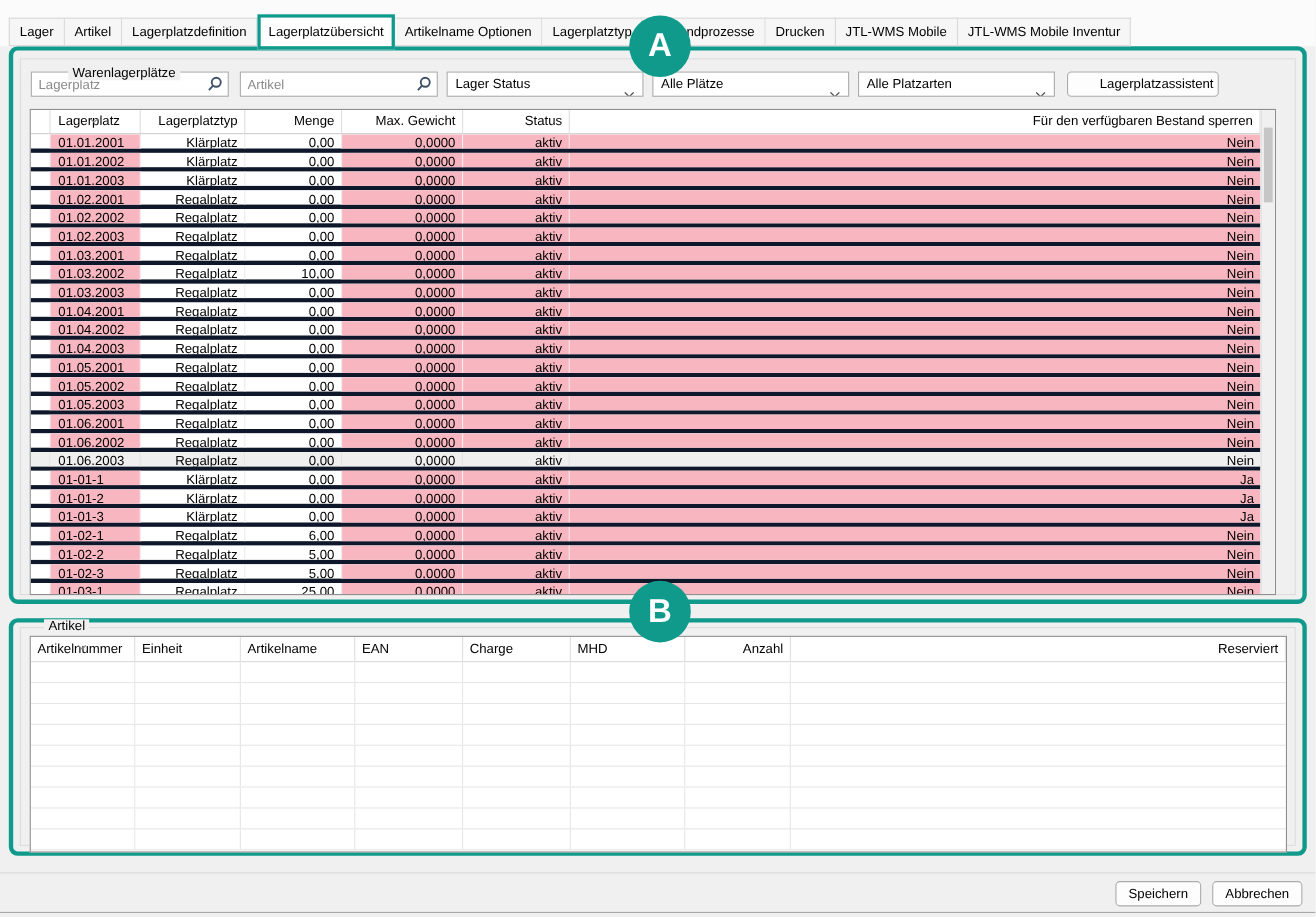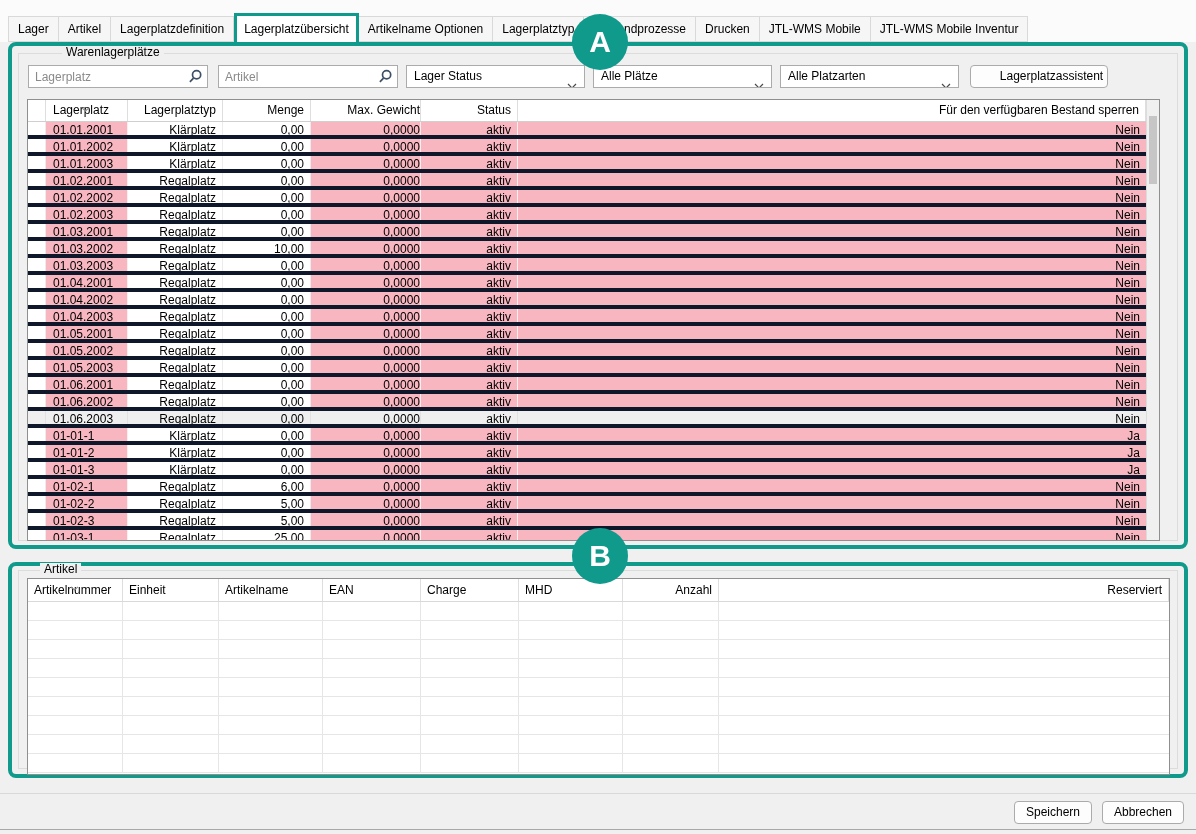--- a/index.html
+++ b/index.html
@@ -35,21 +35,21 @@
     z-index:20;user-select:none;
   }
   .badge-a{left:572px;top:14px;}
   .badge-b{left:572px;top:528px;}
 
   
   .groupbox{position:absolute;border:1px solid #dcdcdc;}
   .gb-a{left:6px;top:7px;right:6px;bottom:4px;}
   .gb-b{left:6px;top:4px;right:6px;bottom:5px;}
   .group-label{position:absolute;background:#f0f0f0;padding:0 4px;line-height:13px;z-index:2;}
-  .gl-a{left:50px;top:0px;}
+  .gl-a{left:50px;top:14px;}
   .gl-b{left:28px;top:-3px;}
 
   
   .filter-field{position:absolute;top:19px;height:23px;box-sizing:border-box;}
   .search-input{
     width:100%;height:23px;box-sizing:border-box;border:1px solid #ababab;background:#fff;
     font-family:"Liberation Sans",sans-serif;font-size:12px;padding:0 22px 0 6px;color:#333;outline:none;
   }
   .search-input::placeholder{color:#8a8a8a;}
   .mag{position:absolute;right:5px;top:4px;}
@@ -78,21 +78,21 @@
   .ta-head .hcell{line-height:21px;box-sizing:border-box;border-right:1px solid #dedede;overflow:hidden;white-space:nowrap;}
   .ta-rows{position:absolute;left:0;top:22px;right:13px;bottom:0;overflow:hidden;}
   .trow{display:flex;height:17px;box-sizing:border-box;border-bottom:4px solid #0f172a;background:#fff;}
   .cell{line-height:16px;box-sizing:border-box;overflow:hidden;white-space:nowrap;border-right:1px solid #ececec;}
   .pink{background:var(--pink);border-right-color:rgba(255,255,255,.75);border-bottom-color:rgba(255,255,255,.75);}
   .trow.sel .cell{background:var(--selrow)!important;border-right-color:#e2e2e2;}
   .c0{width:18px;}
   .c1{width:82px;padding-left:7px;text-align:left;}
   .c2{width:95px;padding-right:6px;text-align:right;}
   .c3{width:88px;padding-right:6px;text-align:right;}
-  .c4{width:110px;padding-right:0;text-align:right;}
+  .c4{width:110px;padding-right:6px;text-align:right;}
   .c5{width:97px;padding-right:6px;text-align:right;}
   .c6{flex:1;padding-right:6px;text-align:right;border-right:none;}
   .sortglyph{position:absolute;top:1px;z-index:3;}
   .sg-a{left:53px;}
   .scrollbar{position:absolute;top:0;right:0;bottom:0;width:13px;background:#f0f0f0;border-left:1px solid #dcdcdc;box-sizing:border-box;}
   .thumb{position:absolute;left:2px;top:16px;width:8px;height:68px;background:#c6c6c6;}
 
   
   .table-b{
     position:absolute;left:15px;top:12px;width:1143px;height:197px;background:#fff;

